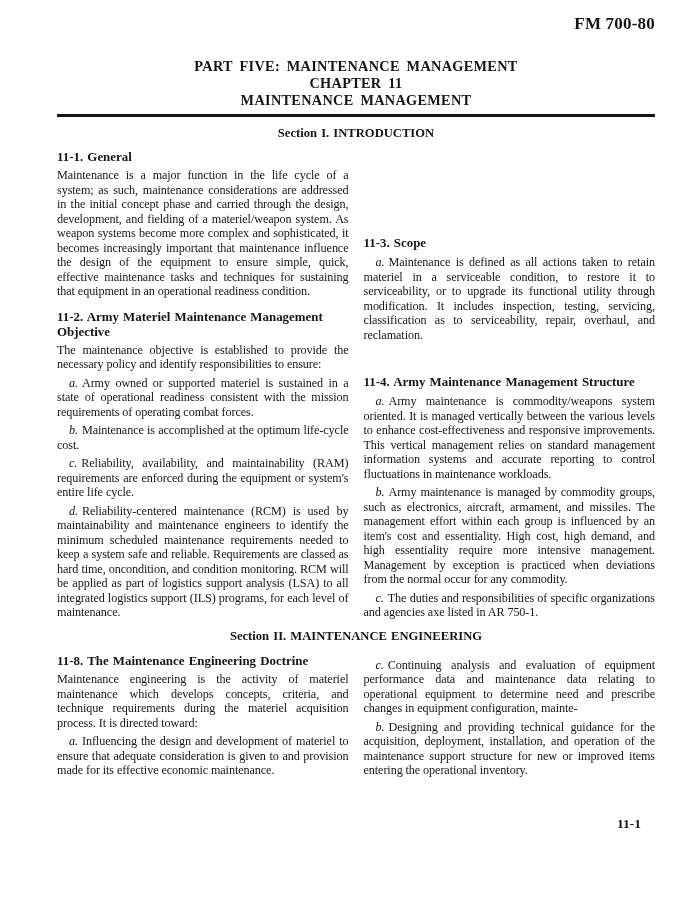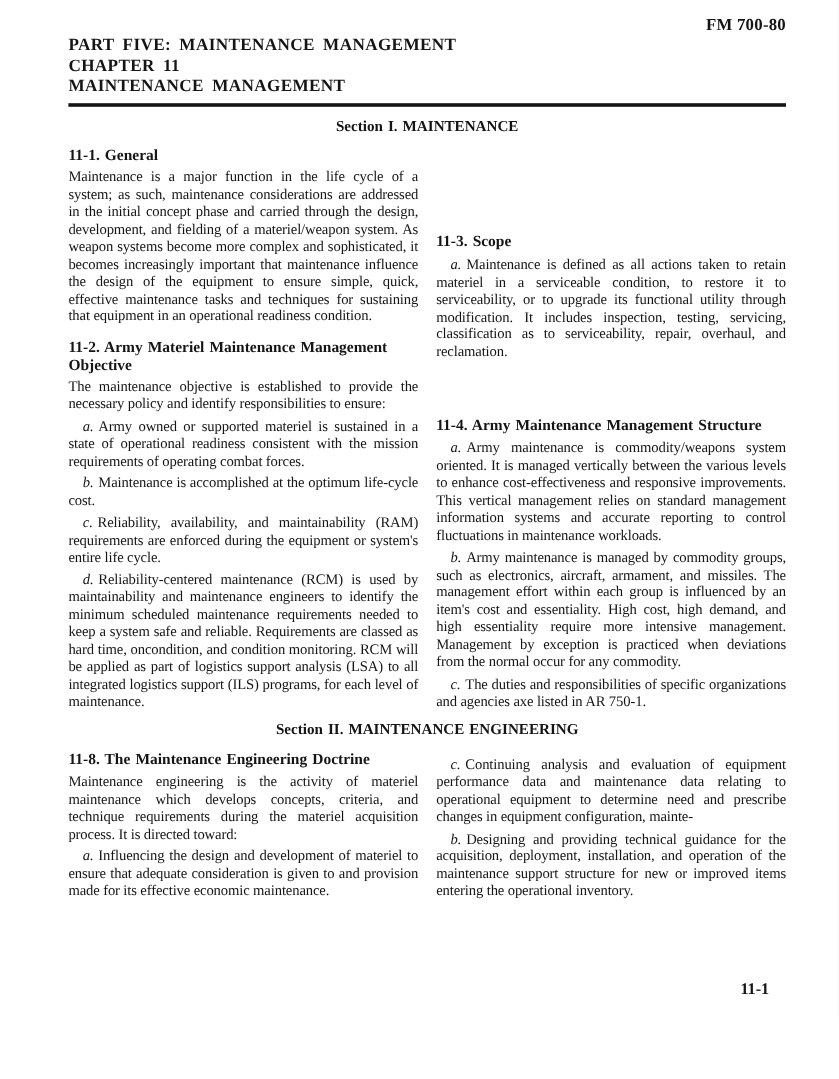--- a/index.html
+++ b/index.html
@@ -12,25 +12,26 @@
   }
   .page {
     position: relative;
     width: 699px; height: 899px;
     background: #ffffff;
     padding: 14px 44px 0 57px;
   }
   .doc-ref {
     text-align: right;
     font-weight: bold;
-    font-size: 14px;
+    font-size: 17px;
     letter-spacing: 0.2px;
+    margin-bottom: 24px;
   }
   .center-head {
-    text-align: left;
+    text-align: center;
     font-weight: bold;
     font-size: 14.3px;
     line-height: 17px;
     letter-spacing: 0.3px;
     word-spacing: 3px;
   }
   .rule {
     border: none;
     border-top: 3px solid #151515;
     margin-top: 5px;
@@ -49,21 +50,21 @@
   .columns { display: flex; gap: 15px; align-items: flex-end; }
   .col { flex: 1; }
   .col h2 {
     font-size: 12.9px;
     line-height: 15px;
     font-weight: bold;
     margin: 11px 0 3px 0;
     word-spacing: 1px;
   }
   .col h2:first-child { margin-top: 0; }
-  .col h2.gap-before { margin-top: 47px; }
+  .col h2.gap-before { margin-top: 33px; }
   .col p {
     font-size: 12.2px;
     line-height: 14.5px;
     text-align: justify;
     letter-spacing: -0.1px;
   }
   .col p.lettered { text-indent: 12px; margin-top: 4px; }
   .col p .plabel { font-style: italic; margin-right: 4px; }
   .page-number {
     position: absolute;
@@ -79,21 +80,21 @@
 <div class="page">
 
   <div class="doc-ref">FM 700-80</div>
 
   <div class="center-head">PART FIVE: MAINTENANCE MANAGEMENT</div>
   <div class="center-head">CHAPTER 11</div>
   <div class="center-head">MAINTENANCE  MANAGEMENT</div>
 
   <hr class="rule">
 
-  <div class="section-heading">Section I. MAINTENANCE</div>
+  <div class="section-heading">Section I. INTRODUCTION</div>
 
   <div class="columns">
     <div class="col">
       <h2>11-1. General</h2>
       <p>Maintenance is a major function in the life cycle of a system; as such, maintenance considerations are addressed in the initial concept phase and carried through the design, development, and fielding of a materiel/weapon system. As weapon systems become more complex and sophisticated, it becomes increasingly important that maintenance influence the design of the equipment to ensure simple, quick, effective maintenance tasks and techniques for sustaining that equipment in an operational readiness condition.</p>
 
       <h2>11-2. Army Materiel Maintenance Management Objective</h2>
       <p>The maintenance objective is established to provide the necessary policy and identify responsibilities to ensure:</p>
       <p class="lettered"><i class="plabel">a.</i><span>Army owned or supported materiel is sustained in a state of operational readiness consistent with the mission requirements of operating combat forces.</span></p>
       <p class="lettered"><i class="plabel">b.</i><span>Maintenance is accomplished at the optimum life-cycle cost.</span></p>

